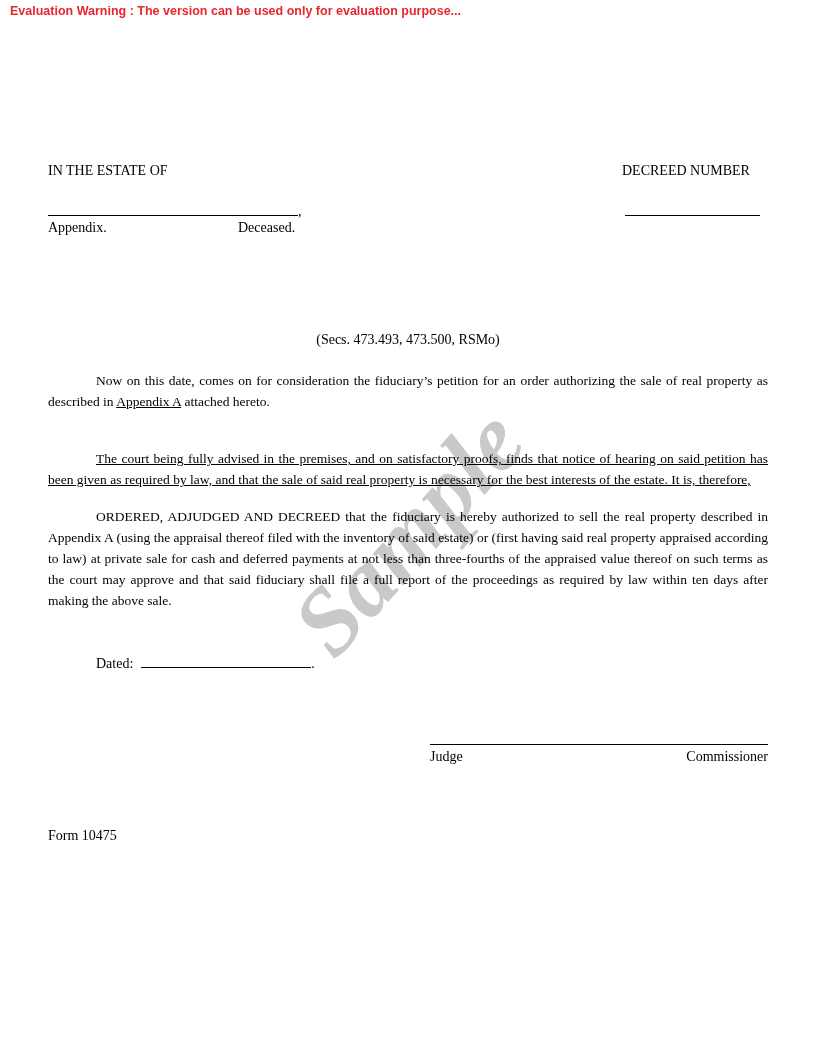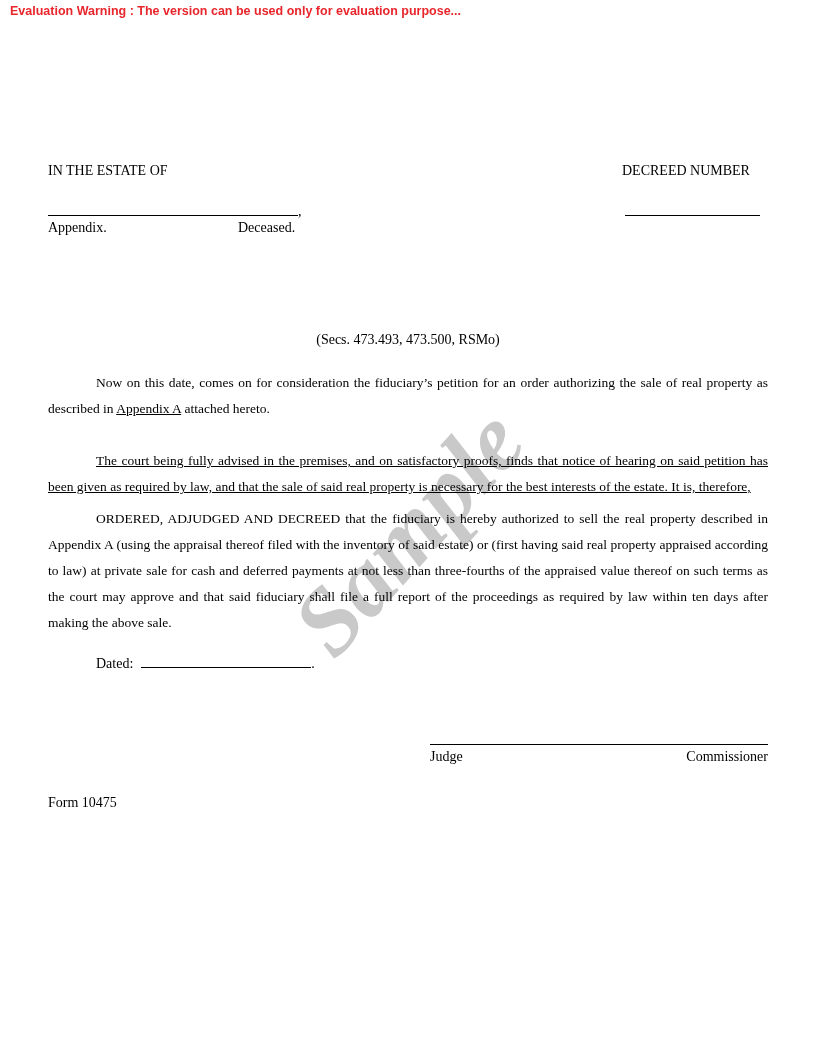--- a/index.html
+++ b/index.html
@@ -87,21 +87,21 @@
     text-align: center;
     font-size: 14px;
   }
   .body-par {
     position: absolute;
     left: 48px;
     width: 720px;
     text-align: justify;
     text-indent: 48px;
     font-size: 13.5px;
-    line-height: 26px;
+    line-height: 21px;
   }
   .p1 { top: 370px; }
   .p2 { top: 448px; text-decoration: underline; }
   .p3 { top: 506px; }
   .underlined { text-decoration: underline; }
   .dated-row { position: absolute; left: 96px; top: 653px; font-size: 14px; }
   .dated-blank { width: 170px; margin-left: 8px; border-bottom-color: #000; }
   .sig-line {
     position: absolute;
     left: 430px;
@@ -113,21 +113,21 @@
   .sig-labels {
     position: absolute;
     left: 430px;
     top: 749px;
     width: 338px;
     display: flex;
     justify-content: space-between;
     font-size: 14px;
     text-align: right;
   }
-  .form-number { position: absolute; left: 48px; top: 795px; font-size: 14px; }
+  .form-number { position: absolute; left: 48px; top: 828px; font-size: 14px; }
 </style>
 </head>
 <body>
 
 <div class="page">
 
   <div class="watermark">Sample</div>
 
   <div class="content">
 

